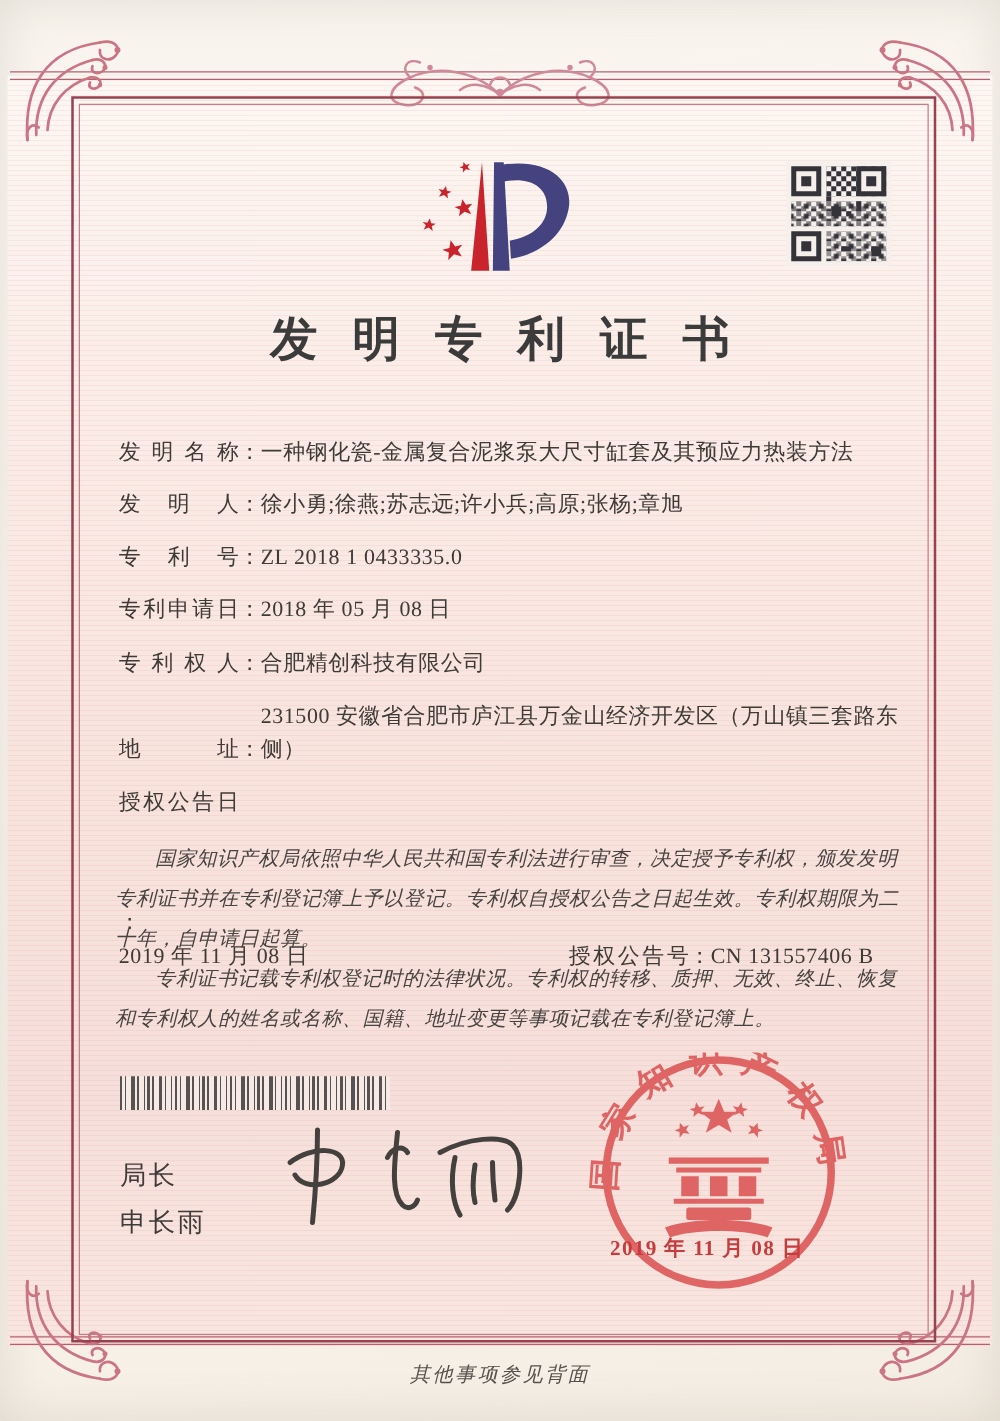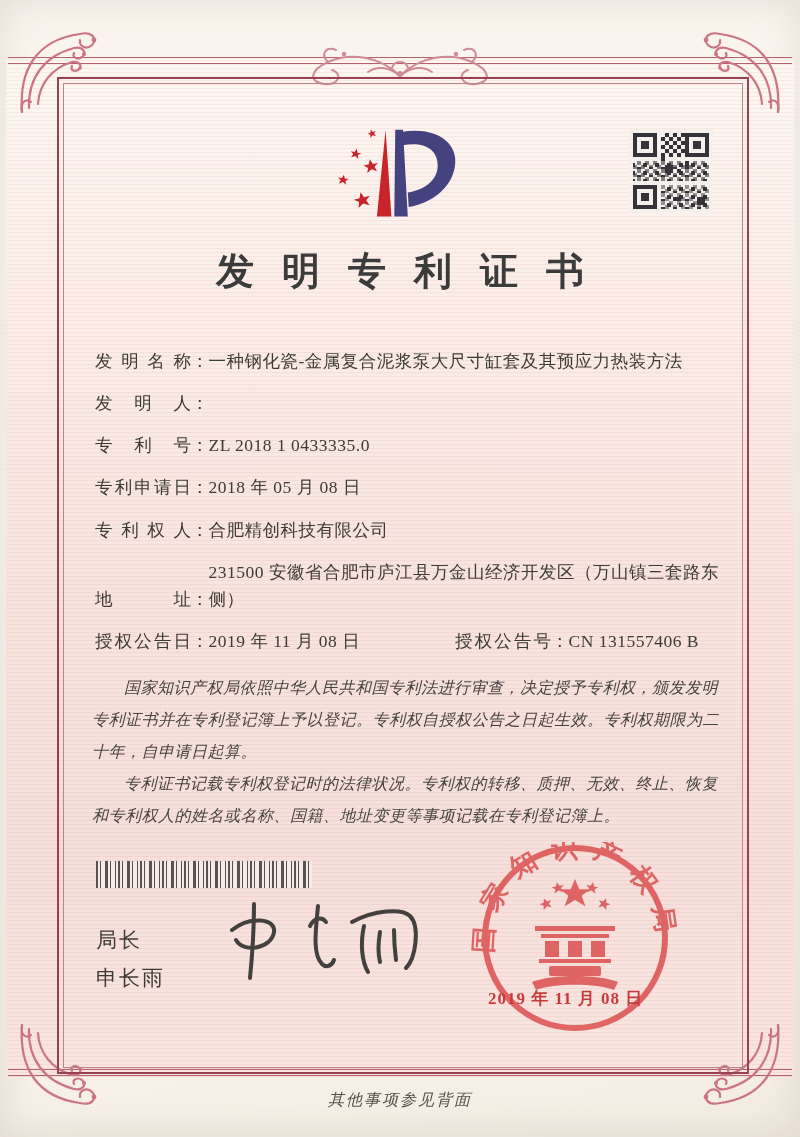--- a/index.html
+++ b/index.html
@@ -55,21 +55,21 @@
 
   .fields{position:absolute;left:95px;top:348px;width:632px;font-size:17.5px;color:#3e3a36;}
   .frow{display:flex;align-items:flex-end;margin-bottom:15px;line-height:1.55;}
   .flabel{
     flex:0 0 96px;display:inline-block;width:96px;
     text-align:justify;text-align-last:justify;letter-spacing:0;
   }
   .fcolon{flex:0 0 14px;}
   .fvalue{flex:1;letter-spacing:.5px;}
   .grant-row{display:flex;}
-  .grant-row .g1{display:flex;width:360px;}
+  .grant-row .g1{display:flex;width:360px;flex-direction:column;}
   .grant-row .g2{display:flex;flex:1;}
 
   .paras{
     position:absolute;left:92px;top:672px;width:630px;
     font-size:16px;line-height:2.0;color:#474340;font-style:italic;letter-spacing:.5px;
   }
   .paras p{margin:0;text-indent:2em;}
 
   .barcode{
     position:absolute;left:96px;top:861px;width:216px;height:27px;
@@ -248,20 +248,21 @@
 
   <div class="fields">
     <div class="frow">
       <span class="flabel">发明名称</span>
         <span class="fcolon">：</span>
       <span class="fvalue">一种钢化瓷-金属复合泥浆泵大尺寸缸套及其预应力热装方法</span>
     </div>
     <div class="frow">
       <span class="flabel">发明人</span>
         <span class="fcolon">：</span>
+      <span class="fvalue">徐小勇;徐燕;苏志远;许小兵;高原;张杨;章旭</span>
     </div>
     <div class="frow">
       <span class="flabel">专利号</span>
         <span class="fcolon">：</span>
       <span class="fvalue">ZL 2018 1 0433335.0</span>
     </div>
     <div class="frow">
       <span class="flabel">专利申请日</span>
         <span class="fcolon">：</span>
       <span class="fvalue">2018 年 05 月 08 日</span>

